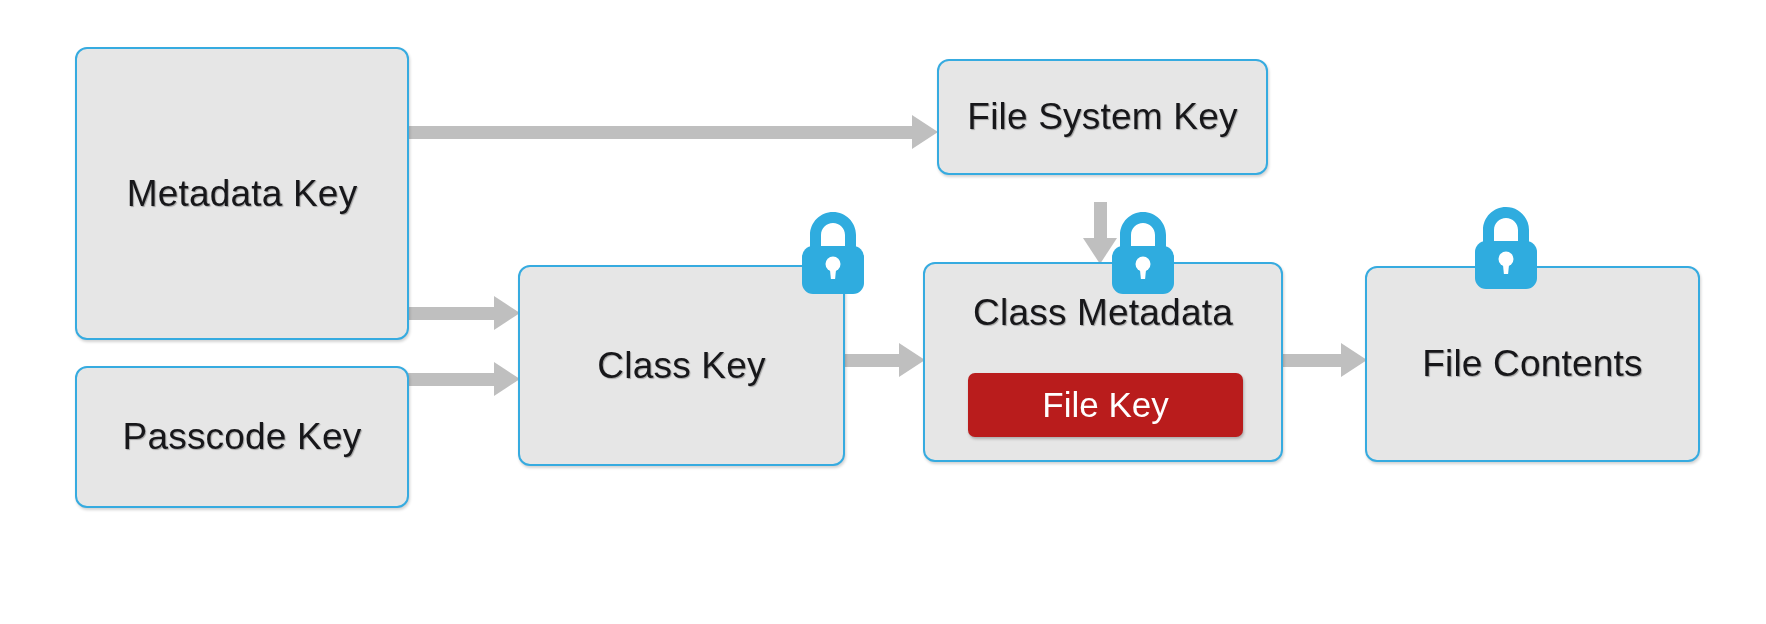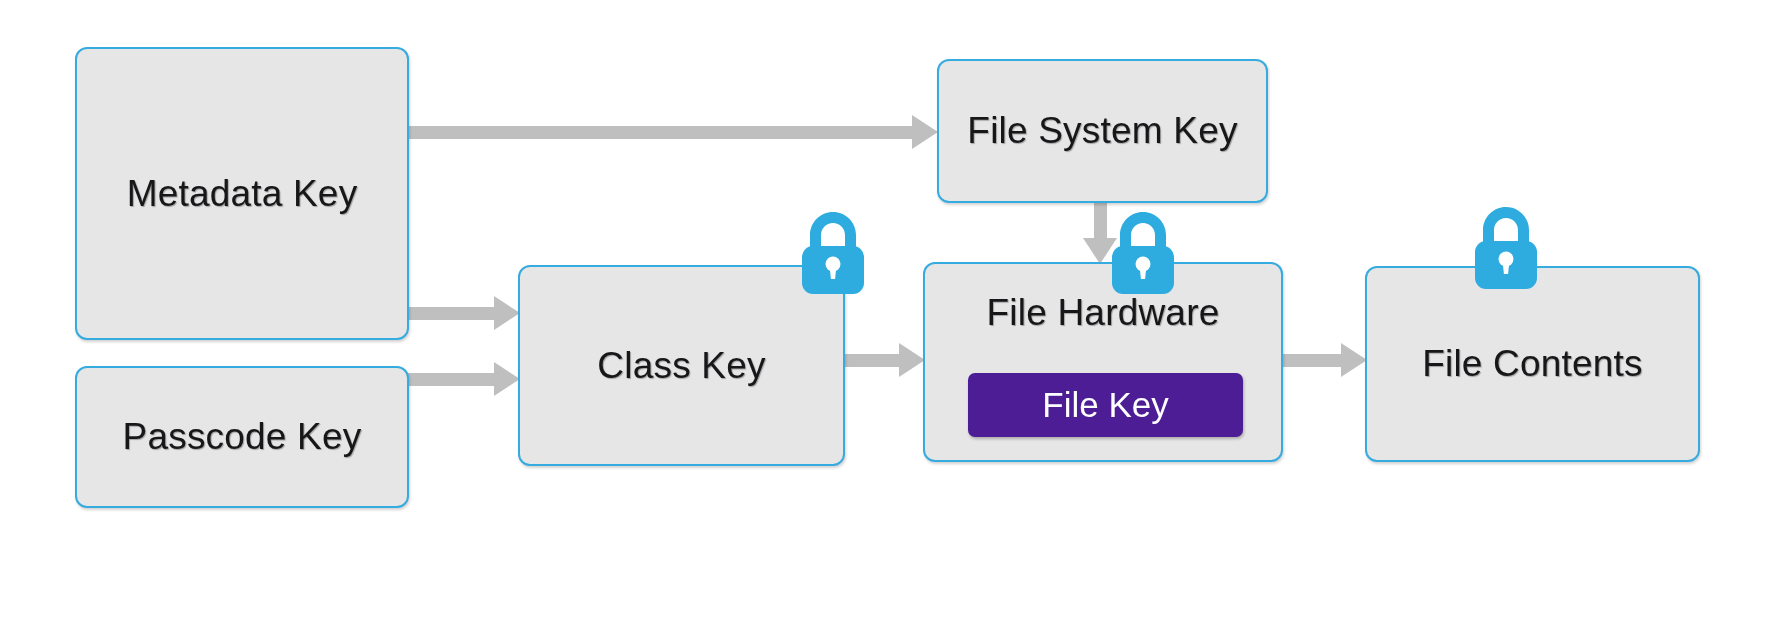--- a/index.html
+++ b/index.html
@@ -37,36 +37,36 @@
     font-weight: 400;
     letter-spacing: 0.2px;
     text-shadow: 1px 1px 1px rgba(0,0,0,0.30);
     white-space: nowrap;
   }
 
   
   #node-hardware-key   { left: 75px;   top: 47px;  width: 334px; height: 293px; }
   #node-passcode-key   { left: 75px;   top: 366px; width: 334px; height: 142px; }
   #node-class-key      { left: 518px;  top: 265px; width: 327px; height: 201px; text-align: center; }
-  #node-file-system-key{ left: 937px;  top: 59px;  width: 331px; height: 144px; }
+  #node-file-system-key{ left: 937px;  top: 59px;  width: 331px; height: 116px; }
   #node-file-metadata  { left: 923px;  top: 262px; width: 360px; height: 200px;
                          justify-content: flex-start; padding-top: 20px; }
   #node-file-contents  { left: 1365px; top: 266px; width: 335px; height: 196px; }
 
   
   #node-file-metadata .node-label { margin-top: 8px; }
 
   
   #file-key-chip {
     position: absolute;
     left: 968px;
     top: 373px;
     width: 275px;
     height: 64px;
-    background: #4c1d95;
+    background: #b91c1c;
     border-radius: 7px;
     box-shadow: 1px 2px 3px rgba(0,0,0,0.25);
     display: flex;
     align-items: center;
     justify-content: center;
   }
   #file-key-chip .chip-label {
     font-size: 35px;
     color: #ffffff;
     white-space: nowrap;
@@ -195,21 +195,21 @@
 
   <div class="node" id="node-class-key">
     <span class="node-label">Class Key</span>
   </div>
 
   <div class="node" id="node-file-system-key">
     <span class="node-label">File System Key</span>
   </div>
 
   <div class="node" id="node-file-metadata">
-    <span class="node-label">File Hardware</span>
+    <span class="node-label">Class Metadata</span>
   </div>
 
   <div class="node" id="node-file-contents">
     <span class="node-label">File Contents</span>
   </div>
 
   <div id="file-key-chip">
     <span class="chip-label">File Key</span>
   </div>
 

